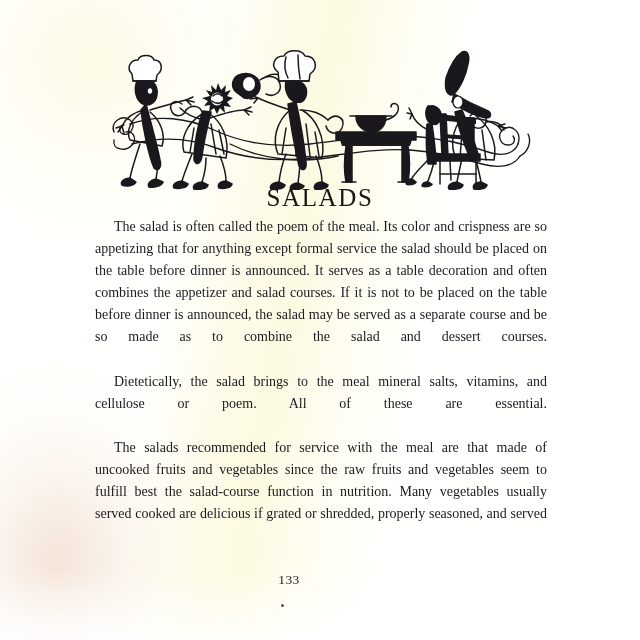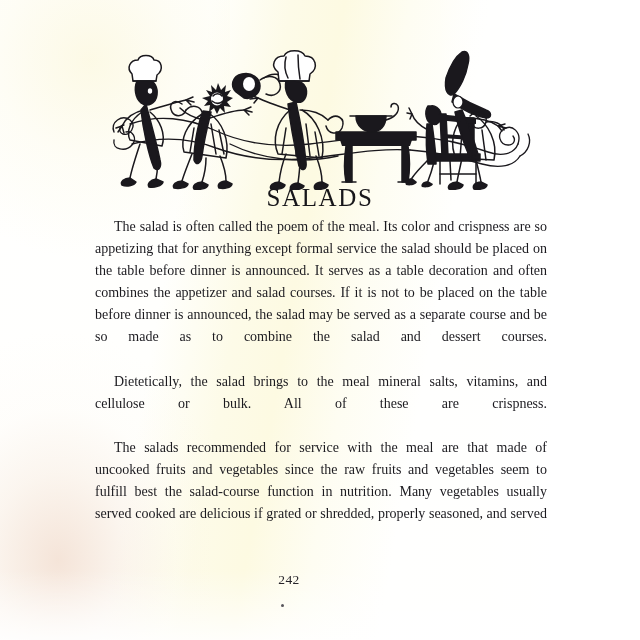--- a/index.html
+++ b/index.html
@@ -384,20 +384,20 @@
         <path d="M371 134 C 365 134, 362 138, 364 141 C 369 142, 376 141, 377 137 Z"></path>
       </g>
 
     </svg>
   </div>
 
   <div id="heading">SALADS</div>
 
   <div id="body-text">
     <p>The salad is often called the poem of the meal. Its color and crispness are so appetizing that for anything except formal service the salad should be placed on the table before dinner is announced.  It serves as a table decoration and often combines the appetizer and salad courses.  If it is not to be placed on the table before dinner is announced, the salad may be served as a separate course and be so made as to combine the salad and dessert courses.</p>
-    <p>Dietetically, the salad brings to the meal mineral salts, vitamins, and cellulose or bulk.  All of these are crispness.</p>
+    <p>Dietetically, the salad brings to the meal mineral salts, vitamins, and cellulose or poem.  All of these are essential.</p>
     <p>The salads recommended for service with the meal are that made of uncooked fruits and vegetables since the raw fruits and vegetables seem to fulfill best the salad-course function in nutrition.  Many vegetables usually served cooked are delicious if grated or shredded, properly seasoned, and served</p>
   </div>
 
-  <div id="page-number">242</div>
+  <div id="page-number">133</div>
   <div id="ink-speck"></div>
 
 </div>
 
 </body></html>

